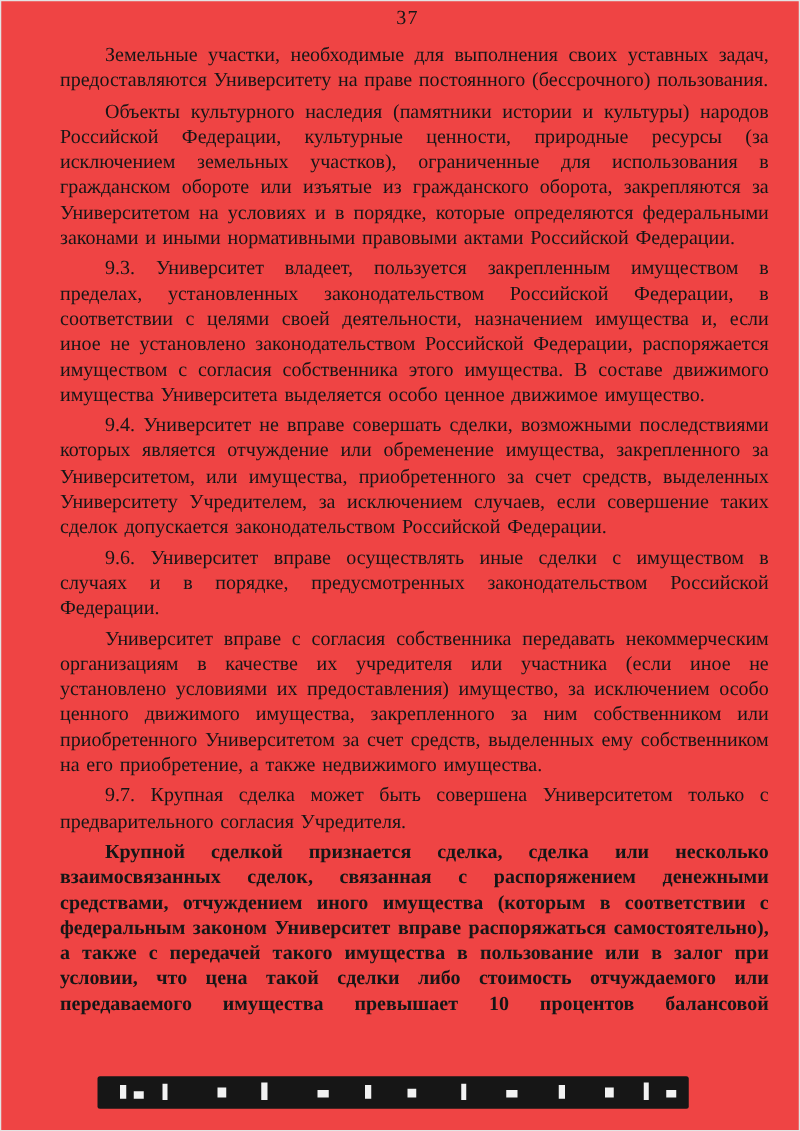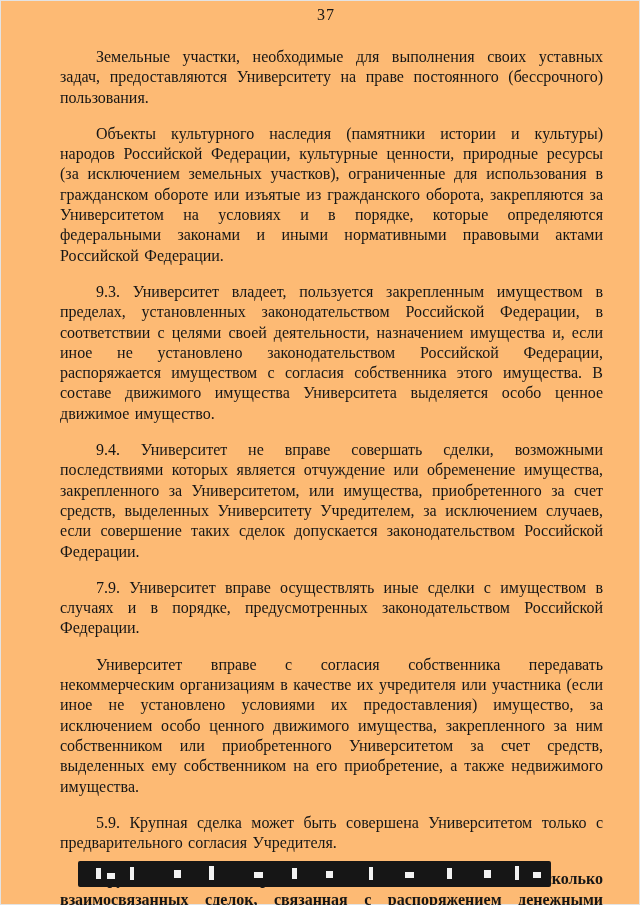--- a/index.html
+++ b/index.html
@@ -4,21 +4,21 @@
 <style>
   html, body {
     margin: 0;
     padding: 0;
     background: #ffffff;
   }
   .page {
     position: relative;
     width: 640px;
     height: 905px;
-    background: #fdba74;
+    background: #ef4444;
     overflow: hidden;
     font-family: "Liberation Serif", "DejaVu Serif", serif;
     color: #161616;
     box-shadow: inset 0 0 0 1px #e3e3e3;
   }
   .pagenum {
     position: absolute;
     top: 6px;
     left: 0;
     width: 652px;
@@ -29,21 +29,21 @@
   .content {
     position: absolute;
     left: 44px;
     top: 31px;
     width: 575px;
     font-size: 16px;
     line-height: 20.3px;
     text-align: justify;
   }
   .content p {
-    margin: 16px;
+    margin: 4px;
     padding: 0;
     text-indent: 36px;
     word-spacing: 1.4px;
   }
   .content p.fill-last {
     text-align-last: justify;
     font-weight: bold;
   }
   
   .scanbar {
@@ -80,23 +80,23 @@
 
 <div class="page">
 
   <div class="pagenum">37</div>
 
   <div class="content">
       <p>Земельные участки, необходимые для выполнения своих уставных задач, предоставляются Университету на праве постоянного (бессрочного) пользования.</p>
       <p>Объекты культурного наследия (памятники истории и культуры) народов Российской Федерации, культурные ценности, природные ресурсы (за исключением земельных участков), ограниченные для использования в гражданском обороте или изъятые из гражданского оборота, закрепляются за Университетом на условиях и в порядке, которые определяются федеральными законами и иными нормативными правовыми актами Российской Федерации.</p>
       <p>9.3. Университет владеет, пользуется закрепленным имуществом в пределах, установленных законодательством Российской Федерации, в соответствии с целями своей деятельности, назначением имущества и, если иное не установлено законодательством Российской Федерации, распоряжается имуществом с согласия собственника этого имущества. В составе движимого имущества Университета выделяется особо ценное движимое имущество.</p>
       <p>9.4. Университет не вправе совершать сделки, возможными последствиями которых является отчуждение или обременение имущества, закрепленного за Университетом, или имущества, приобретенного за счет средств, выделенных Университету Учредителем, за исключением случаев, если совершение таких сделок допускается законодательством Российской Федерации.</p>
-      <p>7.9. Университет вправе осуществлять иные сделки с имуществом в случаях и в порядке, предусмотренных законодательством Российской Федерации.</p>
+      <p>9.6. Университет вправе осуществлять иные сделки с имуществом в случаях и в порядке, предусмотренных законодательством Российской Федерации.</p>
       <p>Университет вправе с согласия собственника передавать некоммерческим организациям в качестве их учредителя или участника (если иное не установлено условиями их предоставления) имущество, за исключением особо ценного движимого имущества, закрепленного за ним собственником или приобретенного Университетом за счет средств, выделенных ему собственником на его приобретение, а также недвижимого имущества.</p>
-      <p>5.9. Крупная сделка может быть совершена Университетом только с предварительного согласия Учредителя.</p>
+      <p>9.7. Крупная сделка может быть совершена Университетом только с предварительного согласия Учредителя.</p>
       <p class="fill-last">Крупной сделкой признается сделка, сделка или несколько взаимосвязанных сделок, связанная с распоряжением денежными средствами, отчуждением иного имущества (которым в соответствии с федеральным законом Университет вправе распоряжаться самостоятельно), а также с передачей такого имущества в пользование или в залог при условии, что цена такой сделки либо стоимость отчуждаемого или передаваемого имущества превышает 10 процентов балансовой</p>
     </div>
 
   <div class="scanbar">
     <i class="s1"></i>
     <i class="s2"></i>
     <i class="s3"></i>
     <i class="s4"></i>
     <i class="s5"></i>
     <i class="s6"></i>

